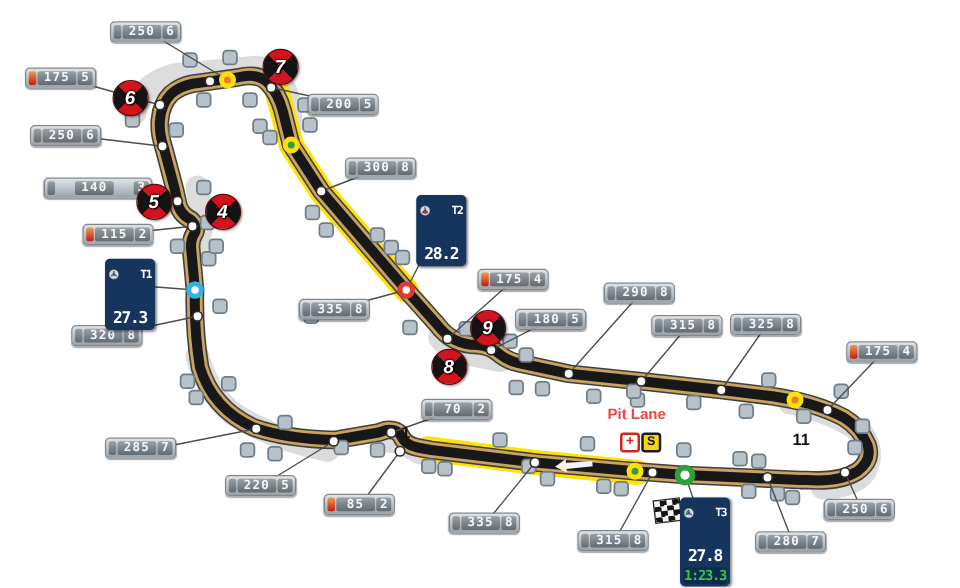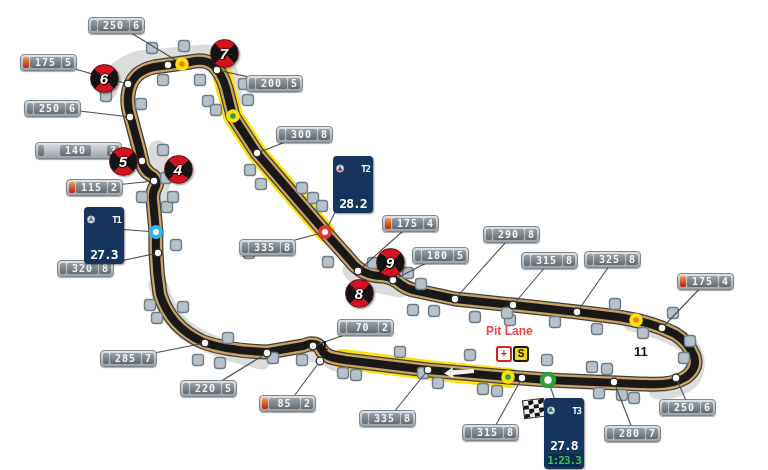--- a/index.html
+++ b/index.html
@@ -288,21 +288,21 @@
       <div class="speed-label" style="left: 337px; top: 319px;">
         <div class="cell bar-cell"></div>
         <div class="cell speed-cell">70</div>
         <div class="cell gear-cell">2</div>
       </div>
       <div class="speed-label" style="left: 180px; top: 380px;">
         <div class="cell bar-cell"></div>
         <div class="cell speed-cell">220</div>
         <div class="cell gear-cell">5</div>
       </div>
-      <div class="speed-label" style="left: 100px; top: 350px;">
+      <div class="speed-label" style="left: 84px; top: 350px;">
         <div class="cell bar-cell"></div>
         <div class="cell speed-cell">285</div>
         <div class="cell gear-cell">7</div>
       </div>
       <div class="corner-badge" style="left: 163.5px; top: 154.5px;">4</div>
       <div class="corner-badge" style="left: 108.5px; top: 146.5px;">5</div>
       <div class="corner-badge" style="left: 89.5px; top: 63.5px;">6</div>
       <div class="corner-badge" style="left: 209.5px; top: 38.5px;">7</div>
       <div class="corner-badge" style="left: 344.5px; top: 278.5px;">8</div>
       <div class="corner-badge" style="left: 375.5px; top: 247.5px;">9</div>

